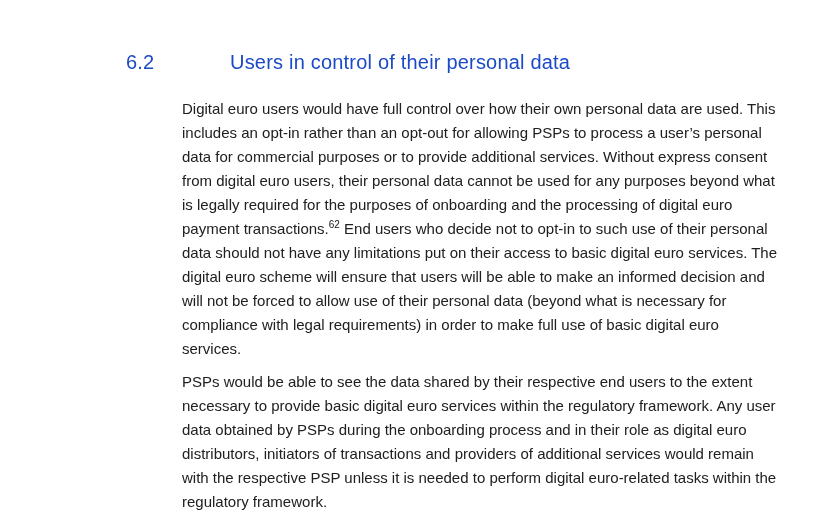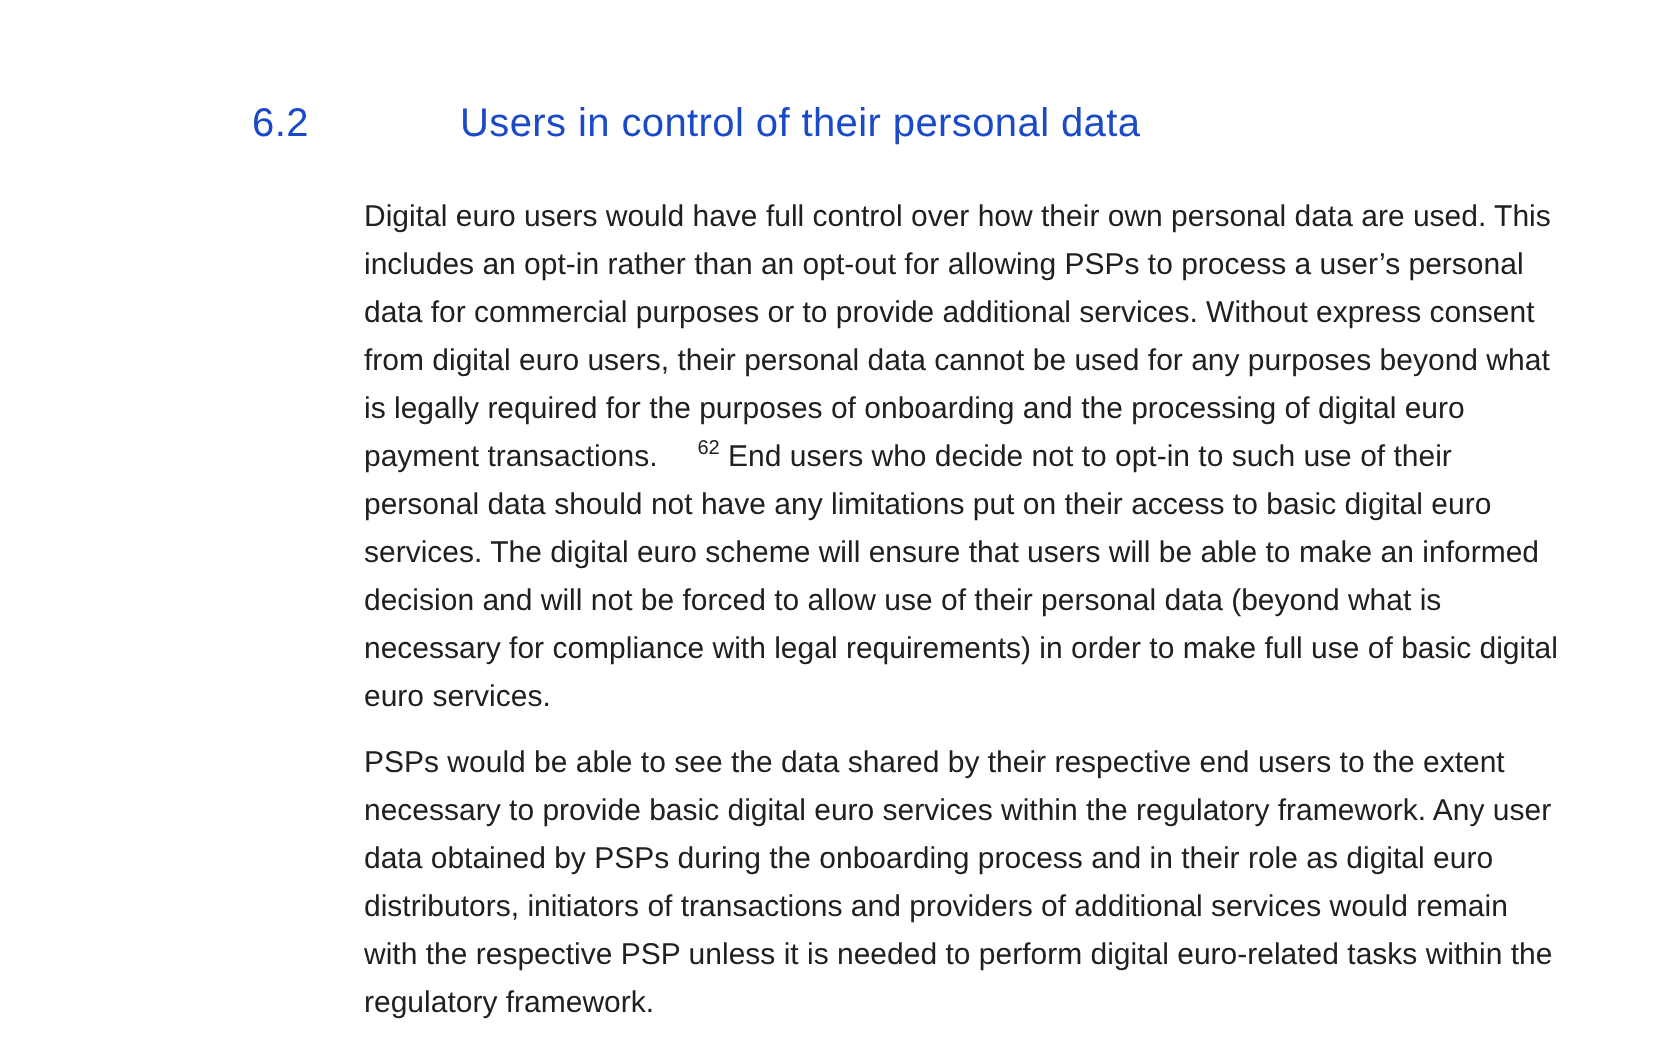--- a/index.html
+++ b/index.html
@@ -56,21 +56,20 @@
     font-size: 15px;
     line-height: 24px;
     color: #202020;
     text-align: left;
   }
   sup.footnote {
     font-size: 10px;
     line-height: 0;
     vertical-align: super;
     color: #202020;
-    margin-left: 20px;
   }
 </style>
 </head>
 <body>
 
 <div class="page">
 
   <div class="heading-row">
     <div class="section-number">6.2</div>
     <h1 class="section-title">Users in control of their personal data</h1>

